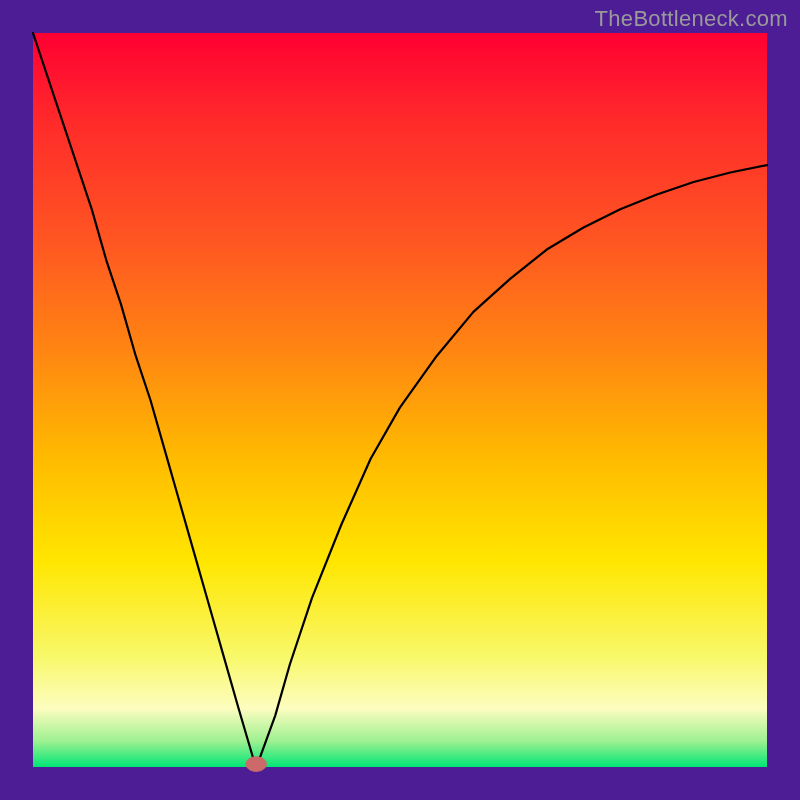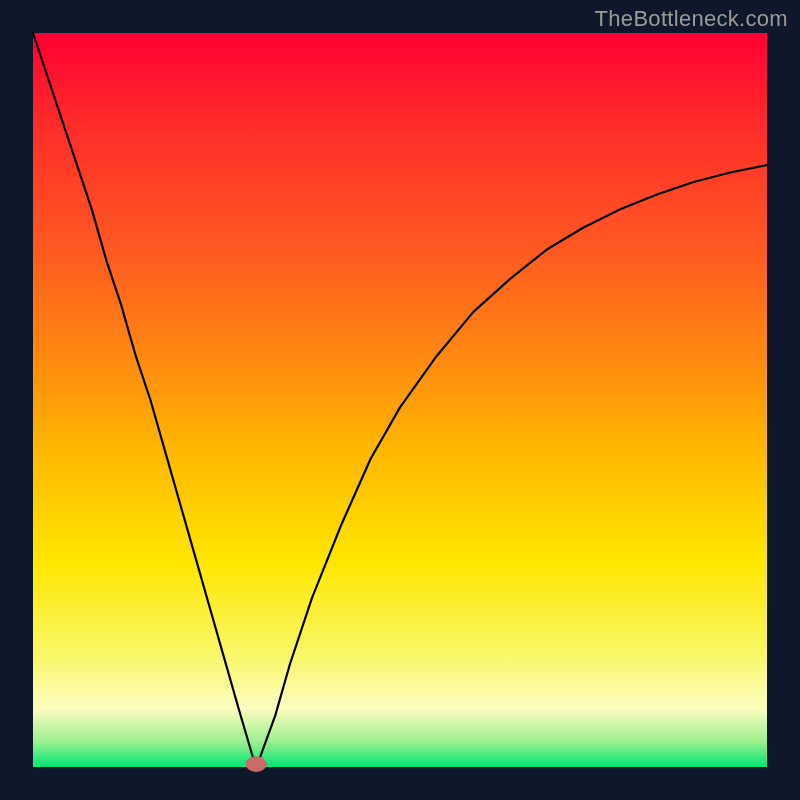--- a/index.html
+++ b/index.html
@@ -7,21 +7,21 @@
     padding: 0;
     width: 800px;
     height: 800px;
     background: #000;
     font-family: Arial, Helvetica, sans-serif;
   }
   .frame {
     position: relative;
     width: 800px;
     height: 800px;
-    background: #0f172a;
+    background: #4c1d95;
   }
   .plot {
     position: absolute;
     left: 33px;
     top: 33px;
     width: 734px;
     height: 734px;
     background: linear-gradient(
       to bottom,
       #ff0033 0%,

